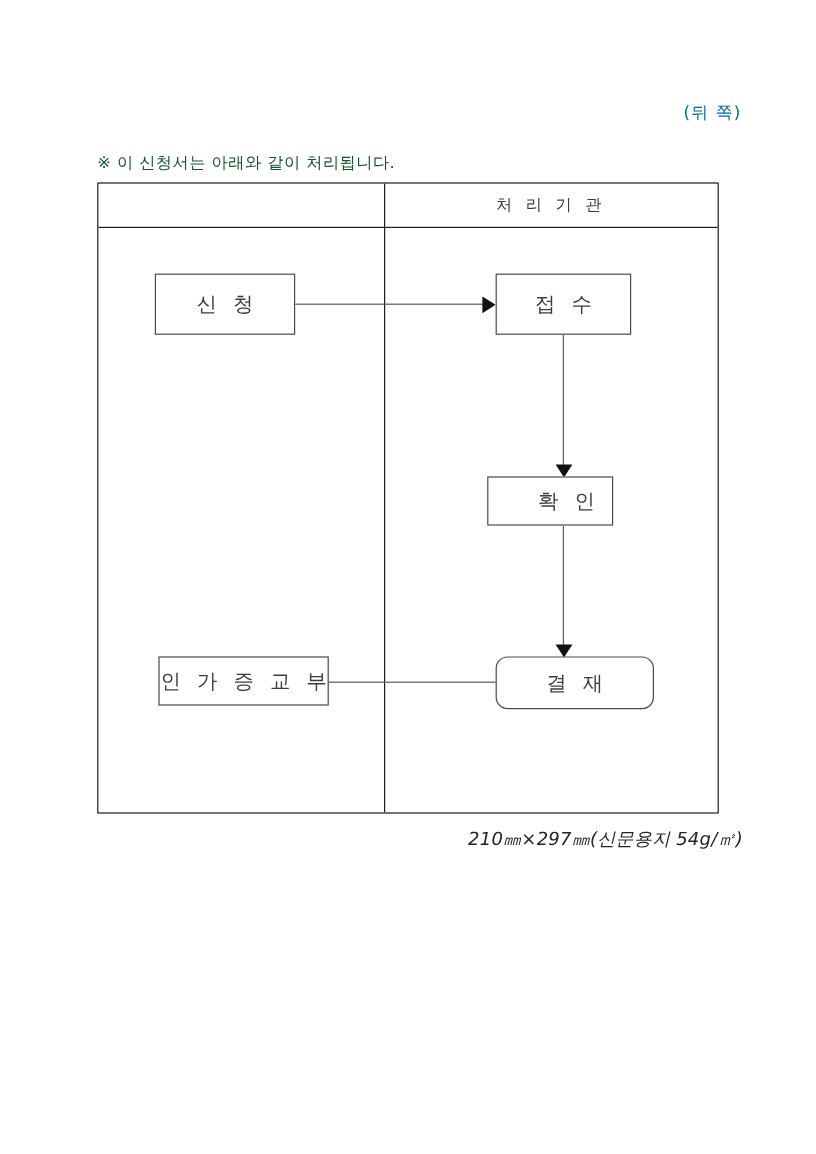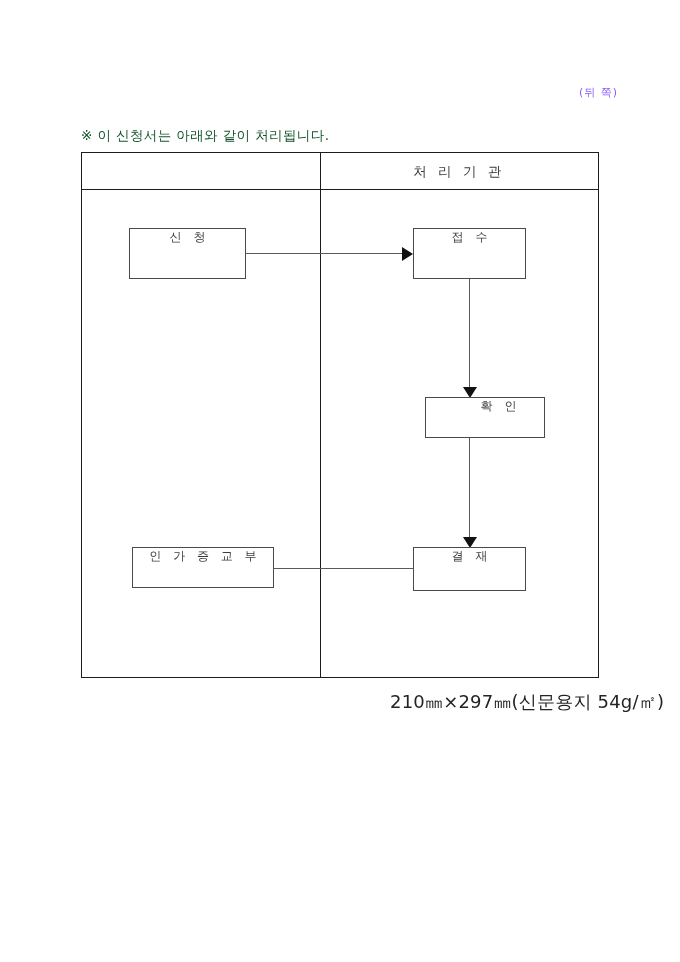--- a/index.html
+++ b/index.html
@@ -19,23 +19,23 @@
   .page {
     position: absolute;
     inset: 0;
   }
 
   
   .page-marker {
     position: absolute;
     right: 62px;
     top: 85px;
-    font-size: 11px;
+    font-size: 14px;
     letter-spacing: 1px;
-    color: #8b5cf6;
+    color: #0369a1;
     white-space: nowrap;
     margin-left: 16px;
   }
 
   
   .note-line {
     position: absolute;
     left: 81px;
     top: 127px;
     font-size: 13.5px;
@@ -85,33 +85,34 @@
     height: 100%;
     background: #1c1c1c;
   }
 
   
   .flow-box {
     position: absolute;
     border: 1.3px solid #4a4a4a;
     box-sizing: border-box;
     display: flex;
+    align-items: center;
     justify-content: center;
-    font-size: 12px;
+    font-size: 17px;
     color: #3d3d3d;
     background: #ffffff;
     white-space: nowrap;
   }
   .flow-box .lbl { letter-spacing: 4px; text-indent: 4px; }
 
   
   .box-apply    { left: 47px;  top: 75px;  width: 117px; height: 51px; }
   .box-receive  { left: 331px; top: 75px;  width: 113px; height: 51px; }
-  .box-confirm  { left: 343px; top: 244px; width: 120px; height: 41px; padding-left: 27px; }
-  .box-approve  { left: 331px; top: 394px; width: 113px; height: 44px; }
+  .box-confirm  { left: 324px; top: 244px; width: 105px; height: 41px; padding-left: 27px; }
+  .box-approve  { left: 331px; top: 394px; width: 132px; height: 44px; border-radius: 10px; }
   .box-issue    { left: 50px;  top: 394px; width: 142px; height: 41px; }
 
   
   .conn {
     position: absolute;
     background: #5a5a5a;
   }
   .conn-h { height: 1.4px; }
   .conn-v { width: 1.4px; }
 
@@ -148,24 +149,25 @@
   .ar-apply-receive  { left: 320px; top: 94px; }
   .ar-receive-confirm{ left: 381px; top: 234px; }
   .ar-confirm-approve{ left: 381px; top: 384px; }
   .ar-approve-issue  { left: 168px; top: 409px; }
 
   
   .paper-spec {
     position: absolute;
     left: 390px;
     top: 690px;
-    font-size: 18px;
+    font-size: 15px;
     color: #242424;
     white-space: nowrap;
     letter-spacing: 0.2px;
+    font-style: italic;
   }
 </style>
 </head>
 <body>
 
 <div class="page">
 
   <div class="page-marker">(뒤 쪽)</div>
 
   <div class="note-line">※ 이 신청서는 아래와 같이 처리됩니다.</div>

